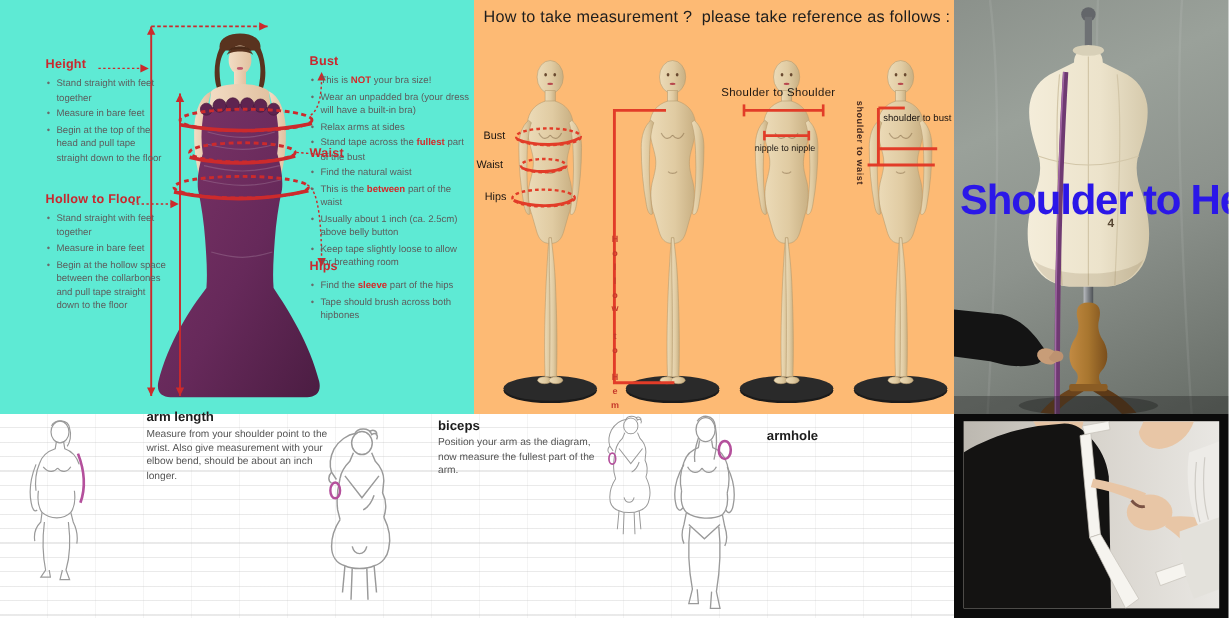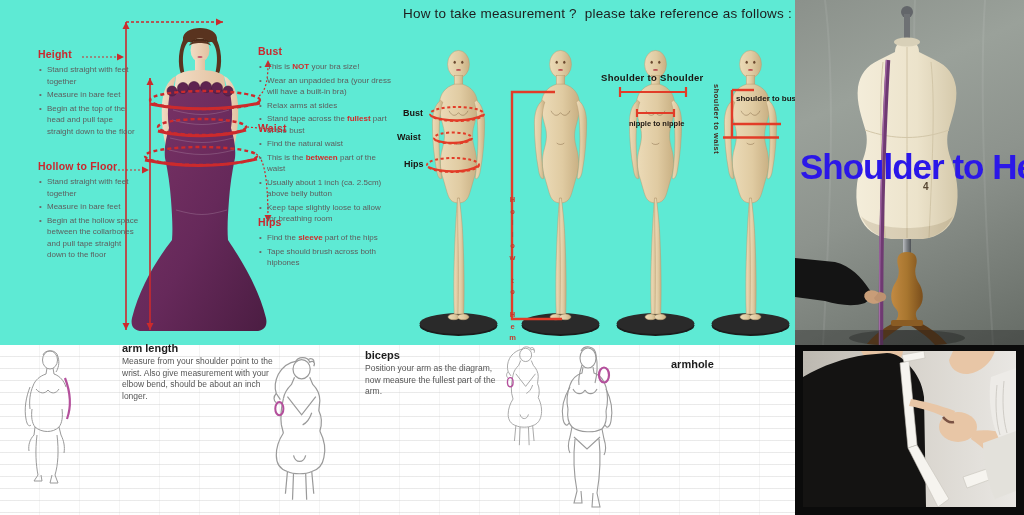--- a/index.html
+++ b/index.html
@@ -9,23 +9,23 @@
   .abs{position:absolute}
 
   
   .sec-title{color:#c9282e;font-weight:bold;font-size:10.5px;letter-spacing:.2px;margin-bottom:4px}
   ul.bullets{list-style:none}
   ul.bullets li{position:relative;padding-left:9px;font-size:8px;line-height:11.5px;color:#5d5d5d;margin-bottom:2px}
   ul.bullets li::before{content:"\2022";position:absolute;left:1px;top:0;color:#6a6a6a}
   .hl-red{color:#d42a2a;font-weight:bold}
 
   
-  #mid-panel{background:#5eead4}
+  #mid-panel{background:#fdba74}
   .mid-header{font-size:13.5px;color:#1d1d1d;font-weight:500;white-space:pre;letter-spacing:.2px}
-  .mlabel{position:absolute;font-weight:bold;color:#1a1410;white-space:nowrap}
+  .mlabel{position:absolute;font-weight:normal;color:#1a1410;white-space:nowrap}
   .vert-red{writing-mode:vertical-rl;text-orientation:upright;font-weight:bold;color:#c5392b;font-size:7.5px;letter-spacing:2.5px;white-space:nowrap}
   .vert-dark{writing-mode:vertical-rl;font-weight:bold;color:#43281e;font-size:7.5px;letter-spacing:.5px;white-space:nowrap}
 
   
   #right-photo{background:linear-gradient(155deg,#8b918b 0%,#9aa19a 28%,#8d938d 55%,#767c76 82%,#666c66 100%)}
   .blue-overlay{font-size:35px;font-weight:bold;color:#2b17e8;letter-spacing:-1px;white-space:nowrap}
   .size-tag{font-size:10px;font-weight:bold;color:#574733}
 
   
   #bottom-grid{background:
@@ -372,21 +372,21 @@
       <path d="M24,84 C32,90 46,90 54,86"></path>
       <path d="M26,94 L39,106 L52,94"></path>
       <path d="M27,96 C25,114 26,132 29,148 L26,160 L34,160 L33,148"></path>
       <path d="M51,96 C53,114 52,132 49,150 L52,164 L44,164 L45,150"></path>
       <path d="M22,44 C16,54 13,66 15,76 C16,82 19,84 21,80"></path>
       <path d="M58,46 C63,56 65,68 63,78 C62,84 59,86 57,82"></path>
     </g>
     <ellipse cx="56" cy="32" rx="5" ry="7.5" stroke="#b4509c" stroke-width="2.2" fill="none"></ellipse>
   </svg>
 
-  <div class="abs" style="left:671px;top:358px;width:128px">
+  <div class="abs" style="left:639px;top:358px;width:128px">
     <div class="b-title">armhole</div>
   </div>
 
   <div class="abs" id="br-photo" style="left:795px;top:345px;width:229px;height:170px">
     <div id="br-inner">
       <svg width="213" height="156" viewBox="0 0 213 156">
         <path d="M58,0 L100,0 C99,8 94,14 86,16 C76,18 64,12 58,0 Z" fill="#e6c4a4"></path>
         <path d="M0,26 C20,14 42,7 62,4 L84,2 C93,2 100,7 106,14 C114,23 119,32 121,46 L123,156 L0,156 Z" fill="#141312"></path>
         <path d="M60,3 C70,12 82,15 94,12" stroke="#2a2а28" stroke-width="1.5" fill="none"></path>
         <g fill="#f6f4ef" stroke="#c6c2ba" stroke-width=".6">

